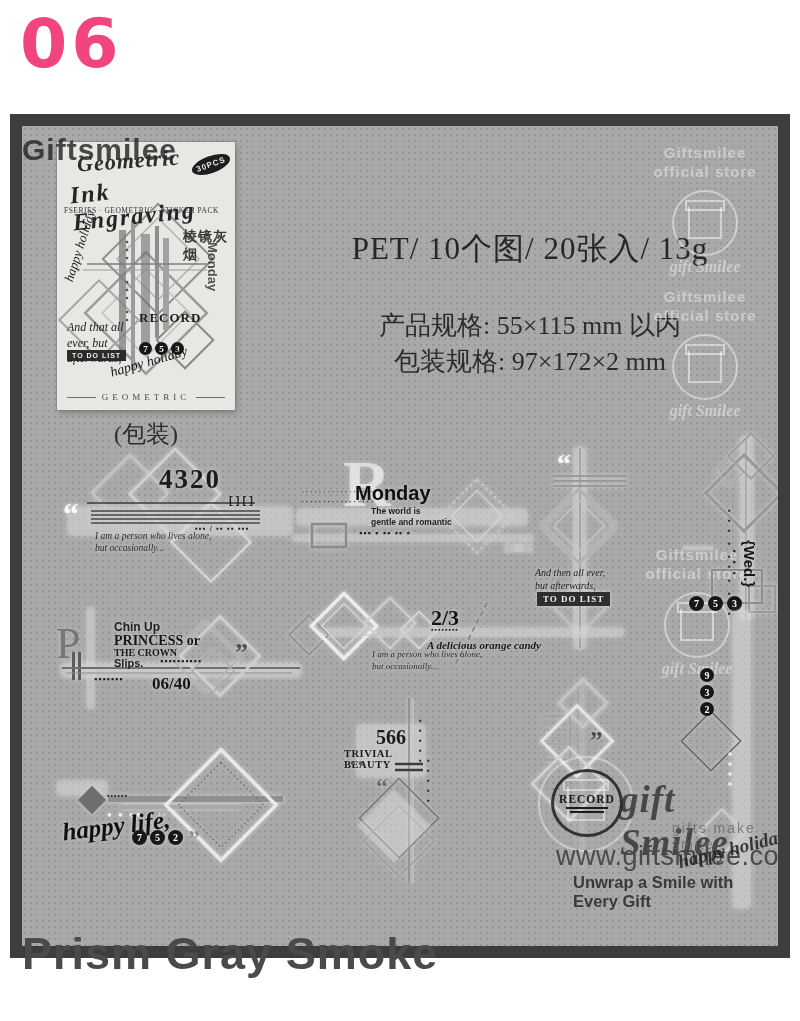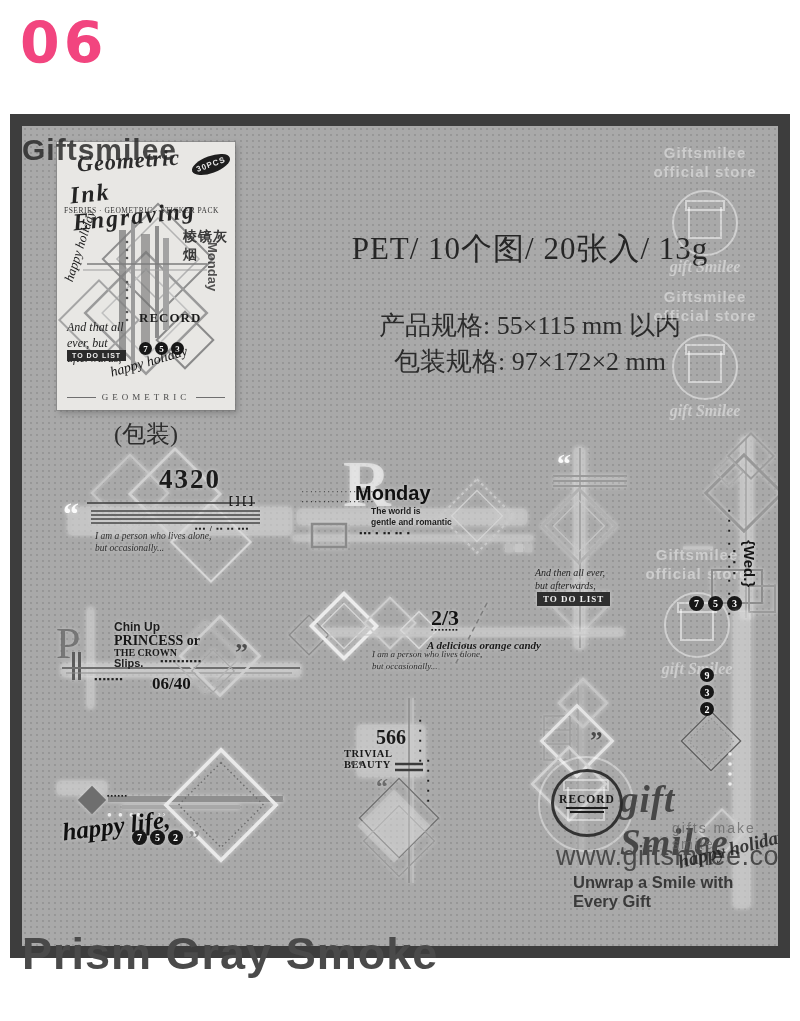--- a/index.html
+++ b/index.html
@@ -1,21 +1,21 @@
 <!DOCTYPE html>
 <html><head>
 <meta charset="utf-8">
 <style>
   html,body{margin:0;padding:0;}
   body{width:800px;height:1021px;position:relative;background:#ffffff;
        font-family:"Liberation Sans",sans-serif;overflow:hidden;}
   .abs{position:absolute;}
 
   
-  #num06{left:20px;top:10px;font-size:57px;font-weight:800;color:#f2457f;
+  #num06{left:20px;top:4px;font-size:68px;font-weight:800;color:#f2457f;
          letter-spacing:4px;font-family:"DejaVu Sans",sans-serif;}
 
   
   .panel{left:10px;top:114px;width:780px;height:844px;box-sizing:border-box;
          border:12px solid #3d3d3d;background-color:#a9a9a9;
          background-image:radial-gradient(rgba(128,128,128,.45) 1px,transparent 1.2px);
          background-size:6px 6px;overflow:hidden;}
 
   .serif{font-family:"Liberation Serif",serif;}
   .script{font-family:"Liberation Serif",serif;font-style:italic;}

